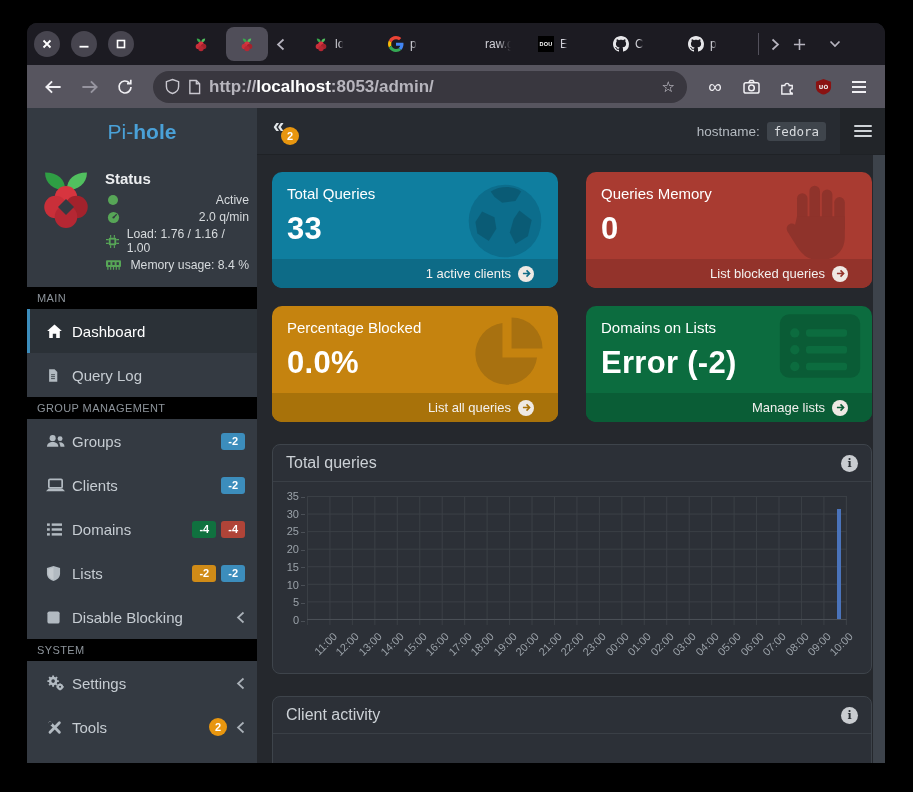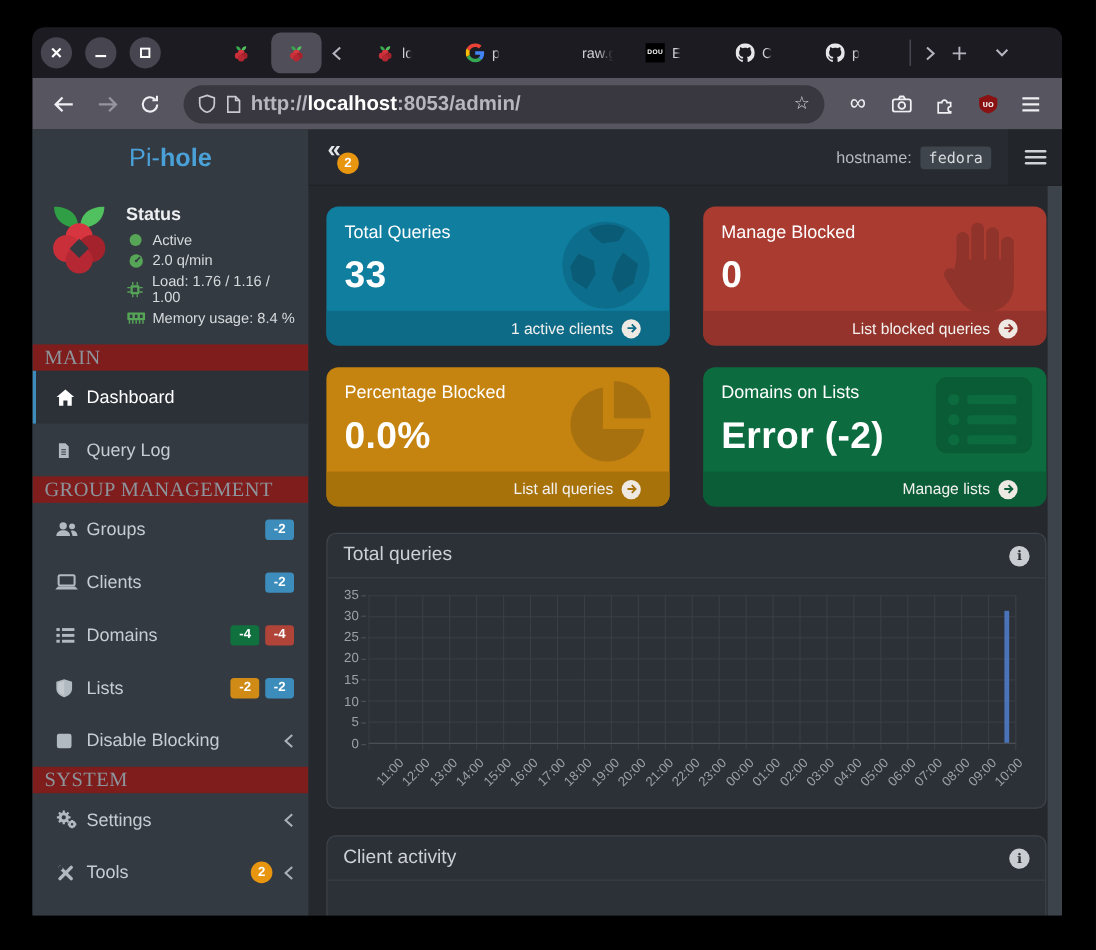--- a/index.html
+++ b/index.html
@@ -60,26 +60,26 @@
     background:#3f454c; color:#d9dcdf; padding:2px 7px; border-radius:3px; }
   .hb-btn { width:45px; height:100%; background:#222529; display:flex; flex-direction:column;
     align-items:center; justify-content:center; gap:3px; border:none; }
   .hb-btn i { width:18px; height:2px; background:#cfd3d7; border-radius:1px; }
 
   
   .sidebar { position:absolute; left:0; top:47px; bottom:0; width:230px; background:#343a42; overflow:hidden; }
   .user-panel { display:flex; padding:13px 8px 12px 10px; gap:10px; }
   .status-col { padding-top:2px; }
   .status-title { font-size:15px; font-weight:bold; color:#eceef0; margin-bottom:6px; }
-  .status-row { display:flex; align-items:center; gap:6px; font-size:12.2px; color:#d6dadd; margin-bottom:3px; }
+  .status-row { display:flex; align-items:center; gap:6px; font-size:12.2px; color:#d6dadd; margin-bottom:3px;justify-content:space-between; }
   .status-row .sic { width:16px; display:flex; justify-content:center; color:#57a657; }
   .st-dot { width:10px; height:10px; border-radius:50%; background:#57a657; display:inline-block; }
 
-  .nav-header { background:#7f1d1d; color:#8d949b; font-size:17px; letter-spacing:.4px;
-    padding:5px 10px; margin-top:0; height:22px; display:flex; align-items:center;font-family:Liberation Serif, serif; }
+  .nav-header { background:#000000; color:#8d949b; font-size:11px; letter-spacing:.4px;
+    padding:5px 10px; margin-top:0; height:22px; display:flex; align-items:center; }
   .nav-item { height:44px; display:flex; align-items:center; padding-left:19px; color:#c6ccd2;
     font-size:15px; position:relative; cursor:pointer; }
   .nav-item .nav-icon { width:26px; display:flex; color:#b2bac1; }
   .nav-item.active { background:#2b3137; color:#fff; }
   .nav-item.active::before { content:''; position:absolute; left:0; top:0; bottom:0; width:3px; background:#3c8dbc; }
   .nav-item.active .nav-icon { color:#fff; }
   .nav-right { margin-left:auto; margin-right:12px; display:flex; align-items:center; gap:5px; }
   .nav-badge { font-size:11px; font-weight:bold; color:#fff; padding:2.5px 7px; border-radius:3px; }
   .nav-badge.round { border-radius:50%; width:18px; height:18px; padding:0; display:flex;
     align-items:center; justify-content:center; }
@@ -612,21 +612,21 @@
                 <g fill="currentColor">
                   <rect x="22" y="16" width="11" height="42" rx="5.5"></rect>
                   <rect x="35" y="8" width="11" height="50" rx="5.5"></rect>
                   <rect x="48" y="12" width="11" height="46" rx="5.5"></rect>
                   <rect x="61" y="20" width="11" height="38" rx="5.5"></rect>
                   <path d="M22 40h50v22c0 14-10 24-26 24-12 0-18-5-24-14L12 56c-3-5 3-11 8-7z"></path>
                 </g>
               </svg>
             </span>
           <div class="card-body">
-            <div class="card-title">Manage Blocked</div>
+            <div class="card-title">Queries Memory</div>
             <div class="card-value">0</div>
           </div>
           <div class="card-footer">
             <span>List blocked queries</span>
             <span class="farrow">
                 <svg width="9" height="9" viewBox="0 0 10 10">
                   <path d="M1 5h7M5 1.5 8.5 5 5 8.5" stroke="var(--cfoot)" stroke-width="1.7" fill="none"></path>
                 </svg>
               </span>
           </div>

